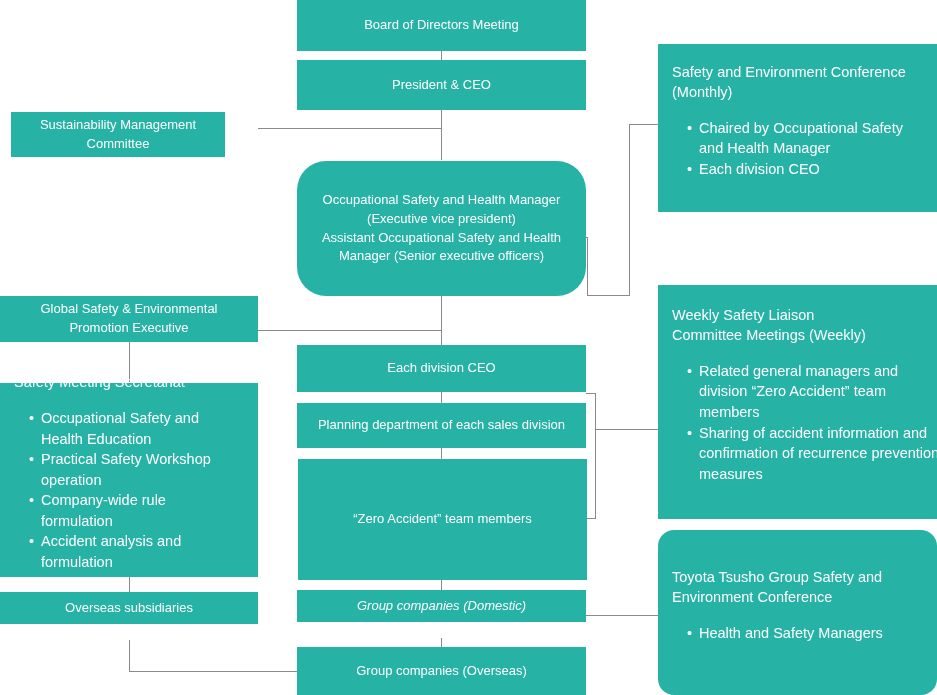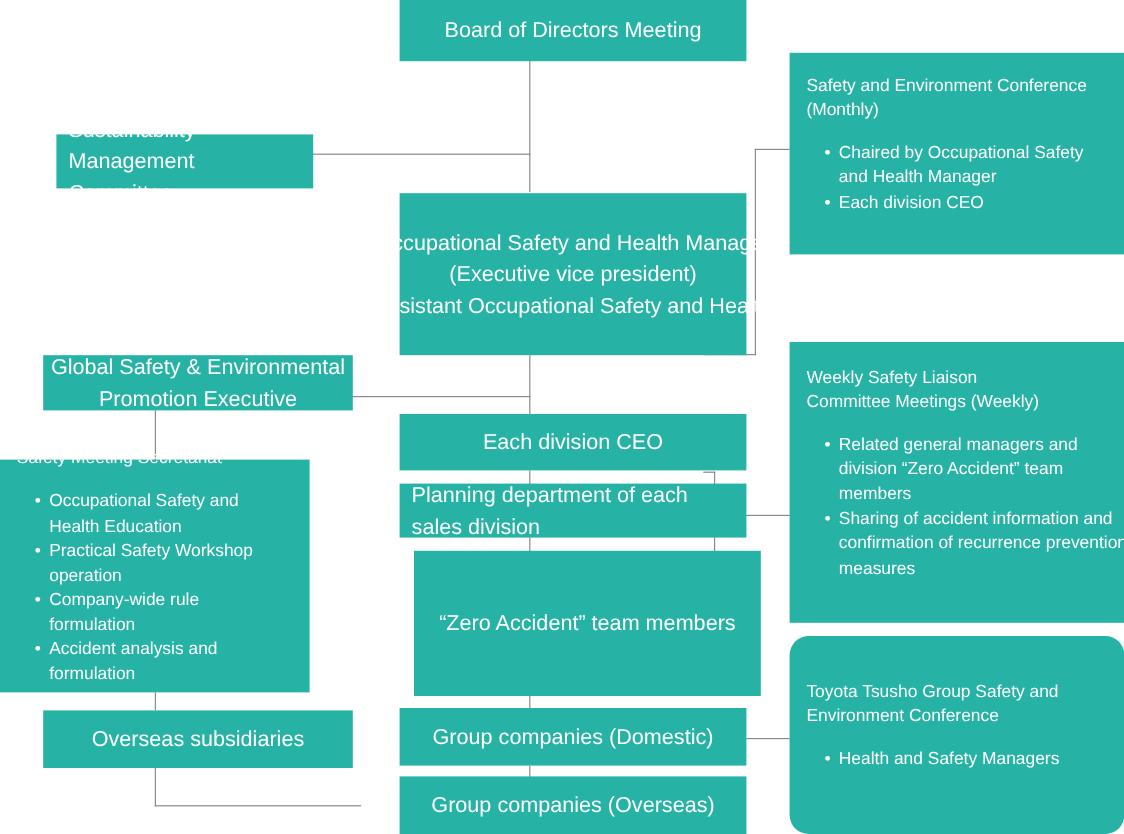--- a/index.html
+++ b/index.html
@@ -19,24 +19,24 @@
     position: absolute;
     background: #26b3a5;
     color: #ffffff;
     box-sizing: border-box;
     z-index: 2;
   }
   .box.center {
     display: flex;
     align-items: center;
     justify-content: center;
-    font-size: 18px;
+    text-align: center;
+    font-size: 13px;
     line-height: 1.45;
     padding: 4px 10px;
-    margin-left: 36px;
   }
   .box.panel {
     display: flex;
     flex-direction: column;
     justify-content: center;
     text-align: left;
     font-size: 14.5px;
     line-height: 1.42;
     padding: 6px 14px;
   }
@@ -108,40 +108,44 @@
   <div class="conn h" style="left:586px; top:393px; width:10px;"></div>
   <div class="conn v" style="left:595px; top:429px; height:90px;"></div>
   <div class="conn h" style="left:586px; top:518px; width:10px;"></div>
 
   <div class="conn h" style="left:586px; top:615px; width:72px;"></div>
 
   <div class="box center" style="left:297px; top:0px; width:289px; height:51px;">
     <span>Board of Directors Meeting</span>
   </div>
 
-
-  <div class="box center" style="left:297px; top:161px; width:289px; height:135px; flex-direction:column;">
+  <div class="box center" style="left:297px; top:60px; width:289px; height:50px;">
+    <span>President &amp; CEO</span>
+  </div>
+
+  <div class="box center" style="left:297px; top:161px; width:289px; height:135px; flex-direction:column;border-radius:29px;">
     <span class="line">Occupational Safety and Health Manager</span>
     <span class="line">(Executive vice president)</span>
     <span class="line">Assistant Occupational Safety and Health</span>
+    <span class="line">Manager (Senior executive officers)</span>
   </div>
 
   <div class="box center" style="left:297px; top:345px; width:289px; height:47px;">
     <span>Each division CEO</span>
   </div>
 
   <div class="box center" style="left:297px; top:403px; width:289px; height:45px;">
     <span>Planning department of each sales division</span>
   </div>
 
-  <div class="box center" style="left:309px; top:459px; width:289px; height:121px;">
+  <div class="box center" style="left:298px; top:459px; width:289px; height:121px;">
     <span>“Zero Accident” team members</span>
   </div>
 
-  <div class="box center" style="left:297px; top:590px; width:289px; height:48px;">
+  <div class="box center" style="left:297px; top:590px; width:289px; height:32px;font-style:italic;">
     <span>Group companies (Domestic)</span>
   </div>
 
   <div class="box center" style="left:297px; top:647px; width:289px; height:48px;">
     <span>Group companies (Overseas)</span>
   </div>
 
   <div class="box center" style="left:11px; top:112px; width:214px; height:45px;">
     <span>Sustainability Management Committee</span>
   </div>
@@ -154,21 +158,21 @@
   <div class="box panel" style="left:0px; top:383px; width:258px; height:194px;">
     <span class="title-line">Safety Meeting Secretariat</span>
     <ul class="bullets">
       <li>Occupational Safety and Health Education</li>
       <li>Practical Safety Workshop operation</li>
       <li>Company-wide rule formulation</li>
       <li>Accident analysis and formulation</li>
     </ul>
   </div>
 
-  <div class="box center" style="left:0px; top:592px; width:258px; height:48px;">
+  <div class="box center" style="left:0px; top:592px; width:258px; height:32px;">
     <span>Overseas subsidiaries</span>
   </div>
 
   <div class="box panel" style="left:658px; top:44px; width:279px; height:168px;">
     <span class="title-line">Safety and Environment Conference</span>
     <span class="title-line">(Monthly)</span>
     <ul class="bullets">
       <li>Chaired by Occupational Safety and Health Manager</li>
       <li>Each division CEO</li>
     </ul>

